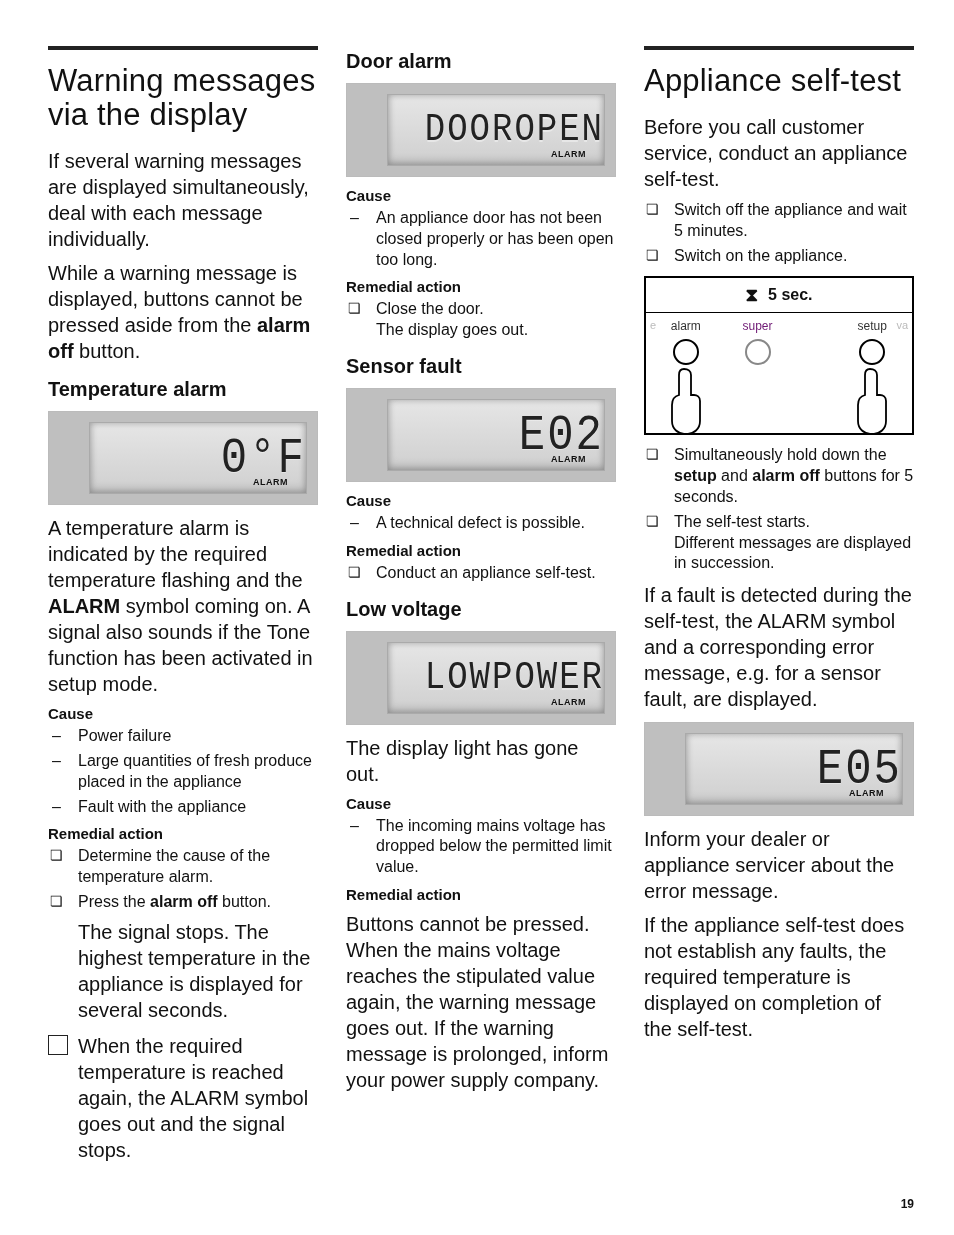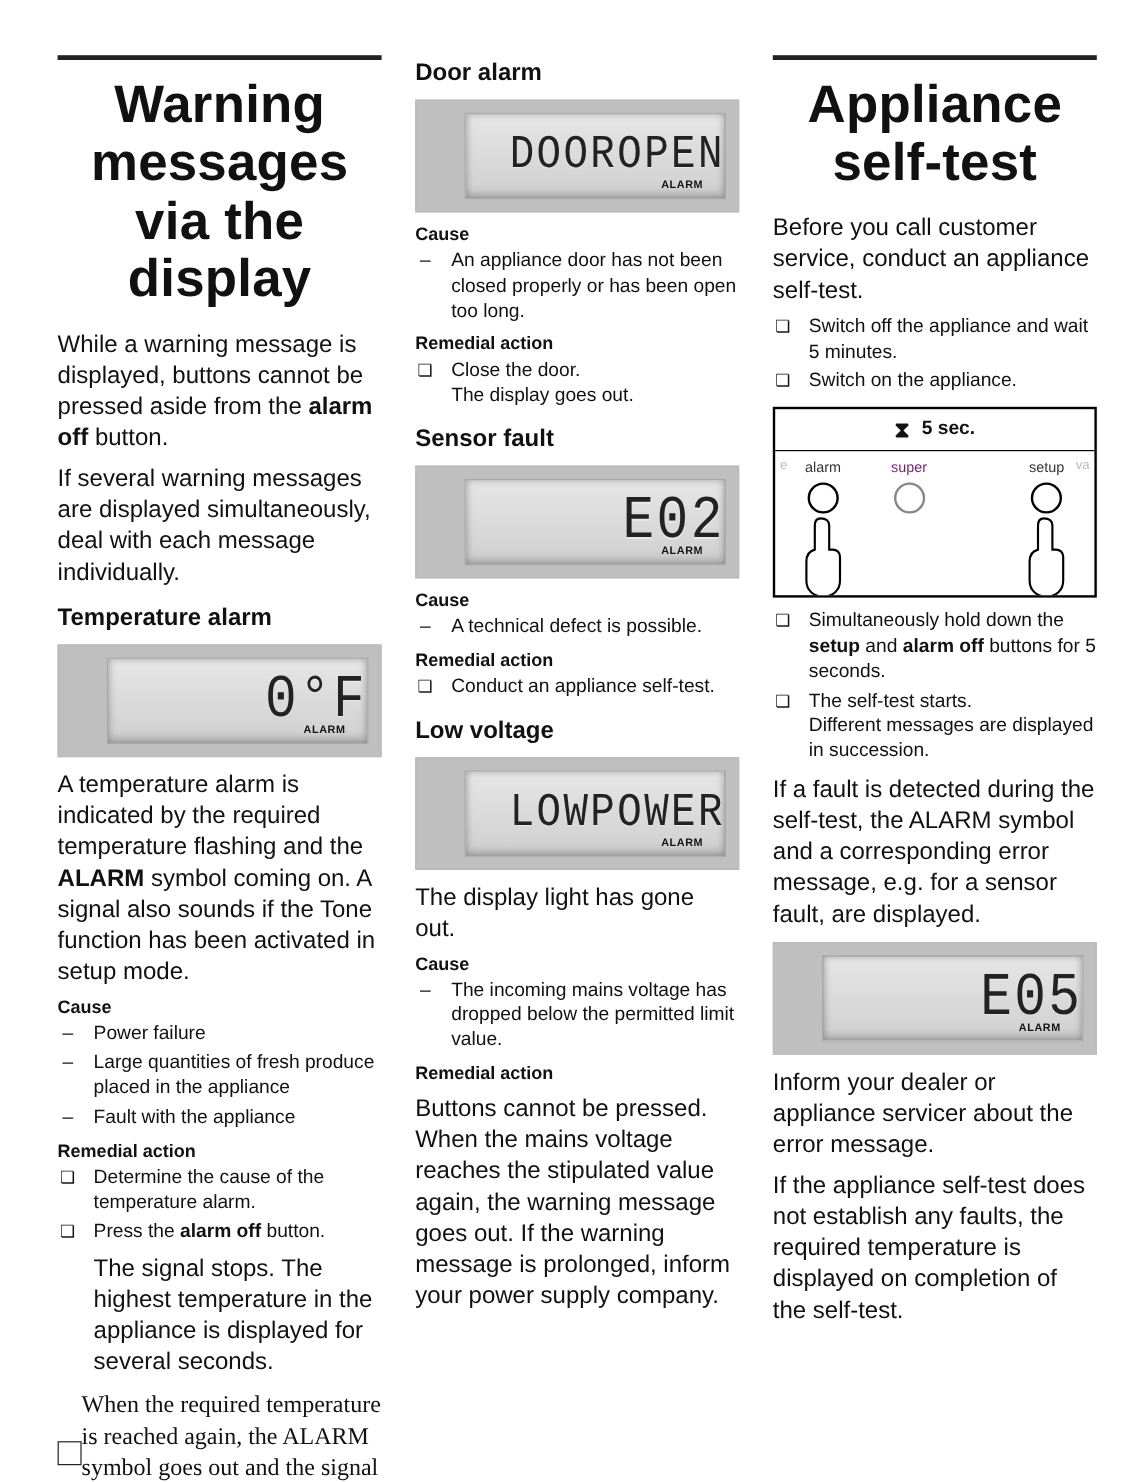--- a/index.html
+++ b/index.html
@@ -24,26 +24,25 @@
   .col {
     flex: 1 1 0;
     min-width: 0;
   }
   .rule {
     border-top: 4px solid #222;
     margin: 6px 0 14px 0;
     width: 100%;
   }
   h1 {
-    font-size: 44px;
+    font-size: 31px;
     line-height: 1.1;
-    font-weight: 700;
+    font-weight: 400;
     margin: 0 0 16px 0;
     letter-spacing: .2px;
-    text-align: center;
   }
   h2 {
     font-size: 20px;
     font-weight: 700;
     margin: 14px 0 10px 0;
   }
   p {
     font-size: 20px;
     line-height: 1.3;
     margin: 8px 0;
@@ -74,23 +73,23 @@
   }
   ul.box > li::before {
     content: "❏";
     position: absolute;
     left: 2px;
     top: 0;
     font-size: 14px;
   }
   .note {
     display: flex;
-    align-items: center;
+    gap: 10px;
+    align-items: flex-start;
     margin: 10px 0;
-    font-family: Liberation Serif, serif;
   }
   .note .note-box {
     width: 18px;
     height: 18px;
     border: 1.5px solid #222;
     flex: 0 0 auto;
     margin-top: 2px;
   }
   .note p {
     margin: 0;
@@ -211,24 +210,24 @@
 </style>
 </head>
 <body>
 
 <div class="page">
   <div class="cols">
 
     <div class="col">
       <div class="rule"></div>
       <h1>Warning messages via the display</h1>
+      <p>If several warning messages are displayed simultaneously, deal with each message individually.</p>
       <p>
         <span>While a warning message is displayed, buttons cannot be pressed aside from the </span><strong>alarm off</strong><span> button.</span>
       </p>
-      <p>If several warning messages are displayed simultaneously, deal with each message individually.</p>
 
       <h2>Temperature alarm</h2>
       <div class="lcd-wrap">
         <div class="lcd">
           <span class="seg big">0°F</span>
           <span class="alarm-label">ALARM</span>
         </div>
       </div>
       <p>
         <span>A temperature alarm is indicated by the required temperature flashing and the </span><strong>ALARM</strong><span> symbol coming on. A signal also sounds if the Tone function has been activated in setup mode.</span>

